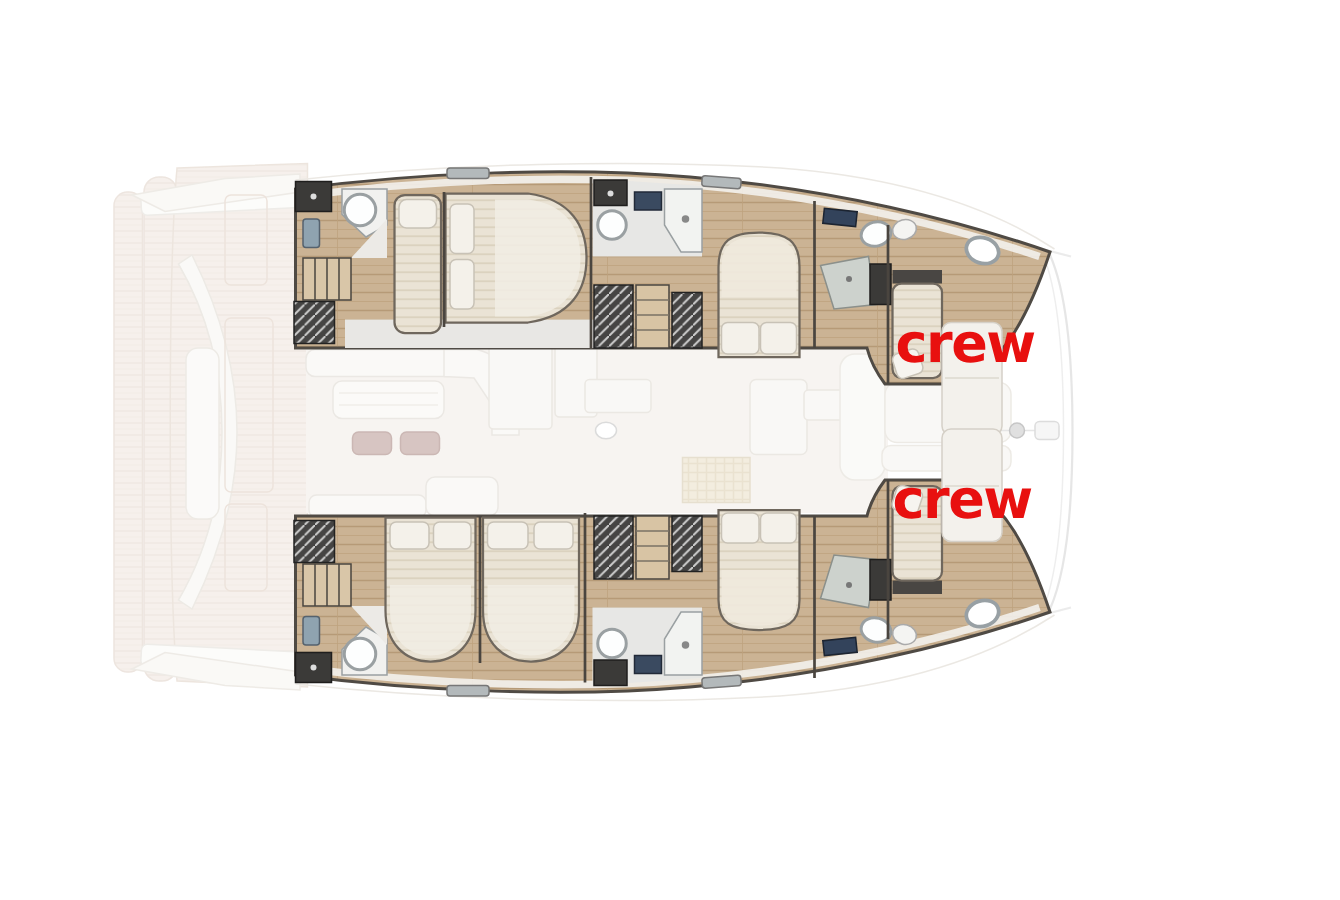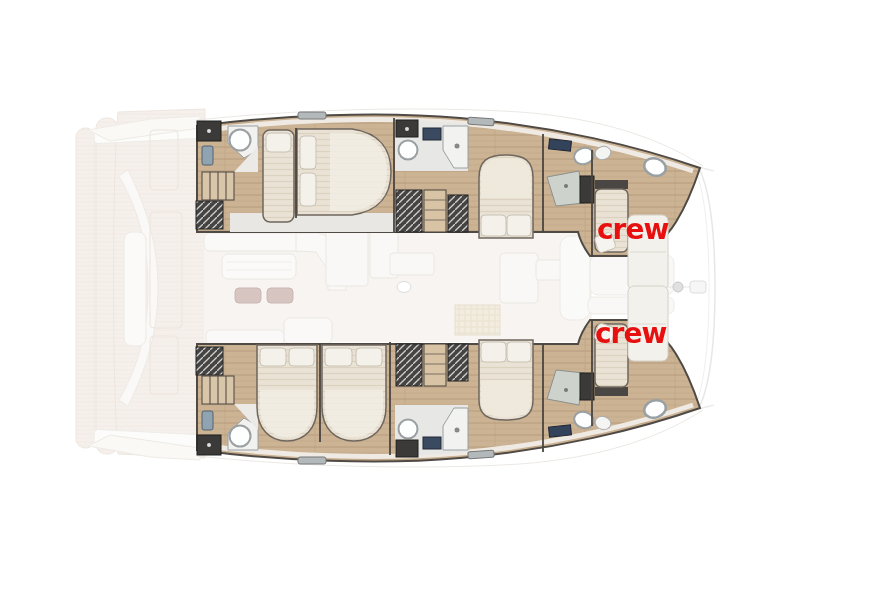--- a/index.html
+++ b/index.html
@@ -1,19 +1,19 @@
 <!DOCTYPE html>
 <html><head>
 <meta charset="utf-8">
 <style>
   html,body{margin:0;padding:0;background:#ffffff;}
   .stage{position:relative;width:893px;height:600px;background:#ffffff;overflow:hidden;
          font-family:"DejaVu Sans","Liberation Sans",sans-serif;}
   .stage svg{position:absolute;left:0;top:0;}
-  .crew-label{position:absolute;font-weight:bold;font-size:28px;line-height:28px;
+  .crew-label{position:absolute;font-weight:bold;font-size:36px;line-height:28px;
               letter-spacing:-1px;color:#e8100f;user-select:none;}
   .crew-label.top{left:597px;top:216px;}
   .crew-label.bottom{left:595px;top:320px;}
 </style>
 </head>
 <body>
 
 <div class="stage">
 <svg width="893" height="600" viewBox="0 0 893 600" aria-hidden="true">
   <defs>

